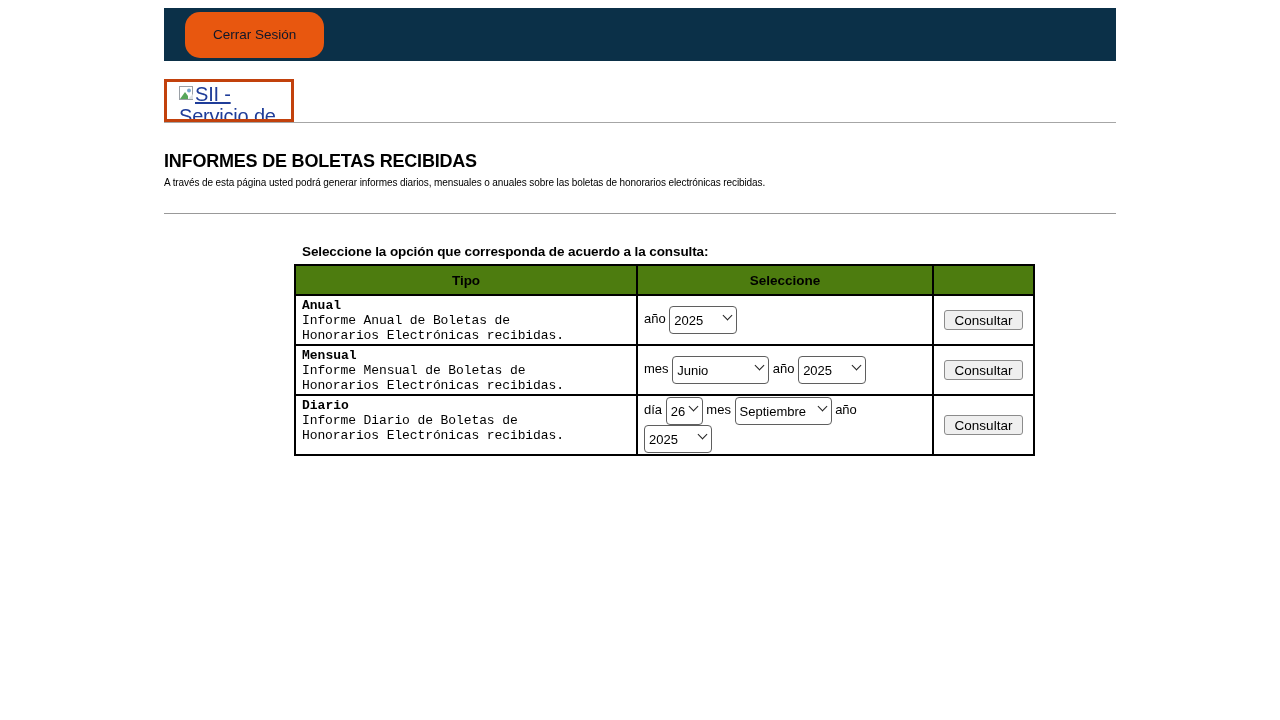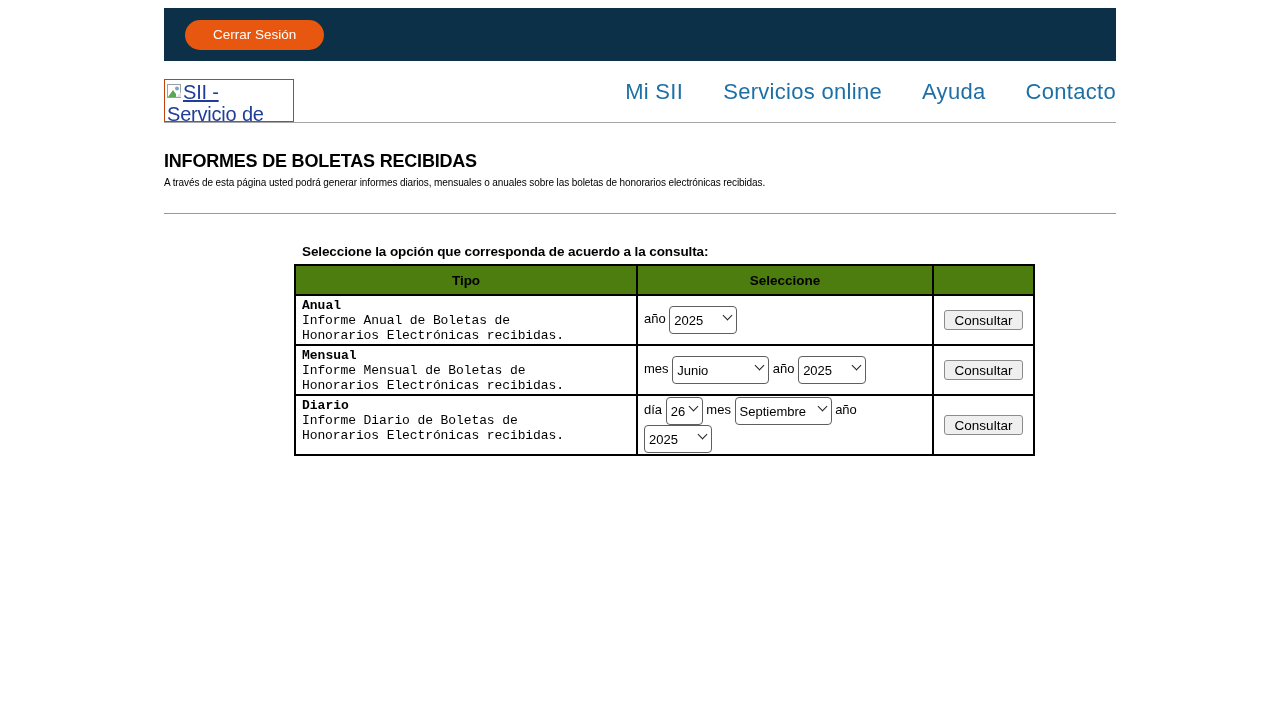--- a/index.html
+++ b/index.html
@@ -23,44 +23,44 @@
   }
   .rut {
     color: #e9eef2;
     font-size: 13.5px;
     margin-top: 12px;
     letter-spacing: 0.2px;
   }
   .logout-btn {
     align-self: center;
     background: #e8570f;
-    color: #ffffff;
+    color: #0f172a;
     border: none;
     border-radius: 15px;
-    height: 30px;
+    height: 46px;
     padding: 0 28px;
     font-size: 13.5px;
     font-family: "Liberation Sans", sans-serif;
     cursor: pointer;
   }
 
   
   .header {
     display: flex;
     justify-content: space-between;
     align-items: center;
     height: 62px;
     border-bottom: 1px solid #a6a6a6;
   }
   .logo-box {
     width: 130px; height: 43px;
-    border: 1px solid #c2410c;
+    border: 3px solid #c2410c;
     overflow: hidden;
     margin-top: 18px;
-    padding: 1px 2px;
+    padding: 1px 12px;
     cursor: pointer;
   }
   .logo-alt {
     color: #1f3d99;
     font-size: 20px;
     line-height: 22px;
     text-decoration: underline;
     letter-spacing: -0.2px;
   }
   .broken-img-icon { display: inline-block; vertical-align: baseline; margin-right: 1px; }
@@ -173,26 +173,20 @@
 
   <div class="header">
     <div class="logo-box">
       <span class="logo-alt"><span class="broken-img-icon"><svg width="15" height="15" viewBox="0 0 15 15">
               <rect x="0.5" y="0.5" width="13" height="13" fill="#ffffff" stroke="#9aa0a6"></rect>
               <path d="M1 13 L6 6 L9 10 L9 13 Z" fill="#57a65a"></path>
               <circle cx="10" cy="4.5" r="2" fill="#7ba7cc"></circle>
               <path d="M9 13 L14 13 L14 8 Z" fill="#dfe3e6"></path>
             </svg></span><span>SII - Servicio de</span></span>
     </div>
-    <div class="nav">
-      <a class="nav-link">Mi SII</a>
-      <a class="nav-link">Servicios online</a>
-      <a class="nav-link">Ayuda</a>
-      <a class="nav-link">Contacto</a>
-    </div>
   </div>
 
   <h1 class="page-title">INFORMES DE BOLETAS RECIBIDAS</h1>
   <p class="page-subtitle">A través de esta página usted podrá generar informes diarios, mensuales o anuales sobre las boletas de honorarios electrónicas recibidas.</p>
   <hr class="rule">
 
   <div class="form-area">
     <div class="prompt">Seleccione la opción que corresponda de acuerdo a la consulta:</div>
 
     <table class="consulta">

